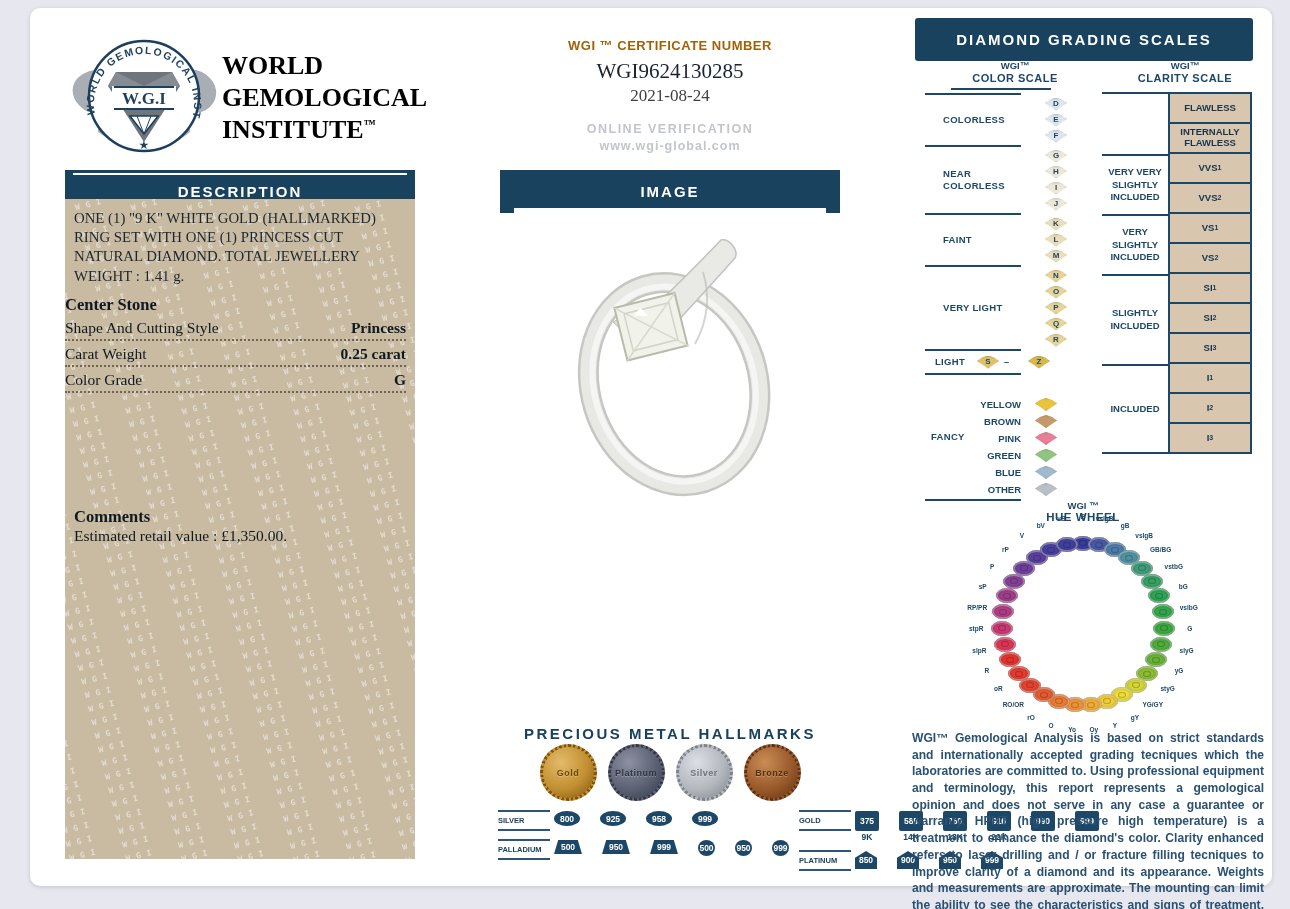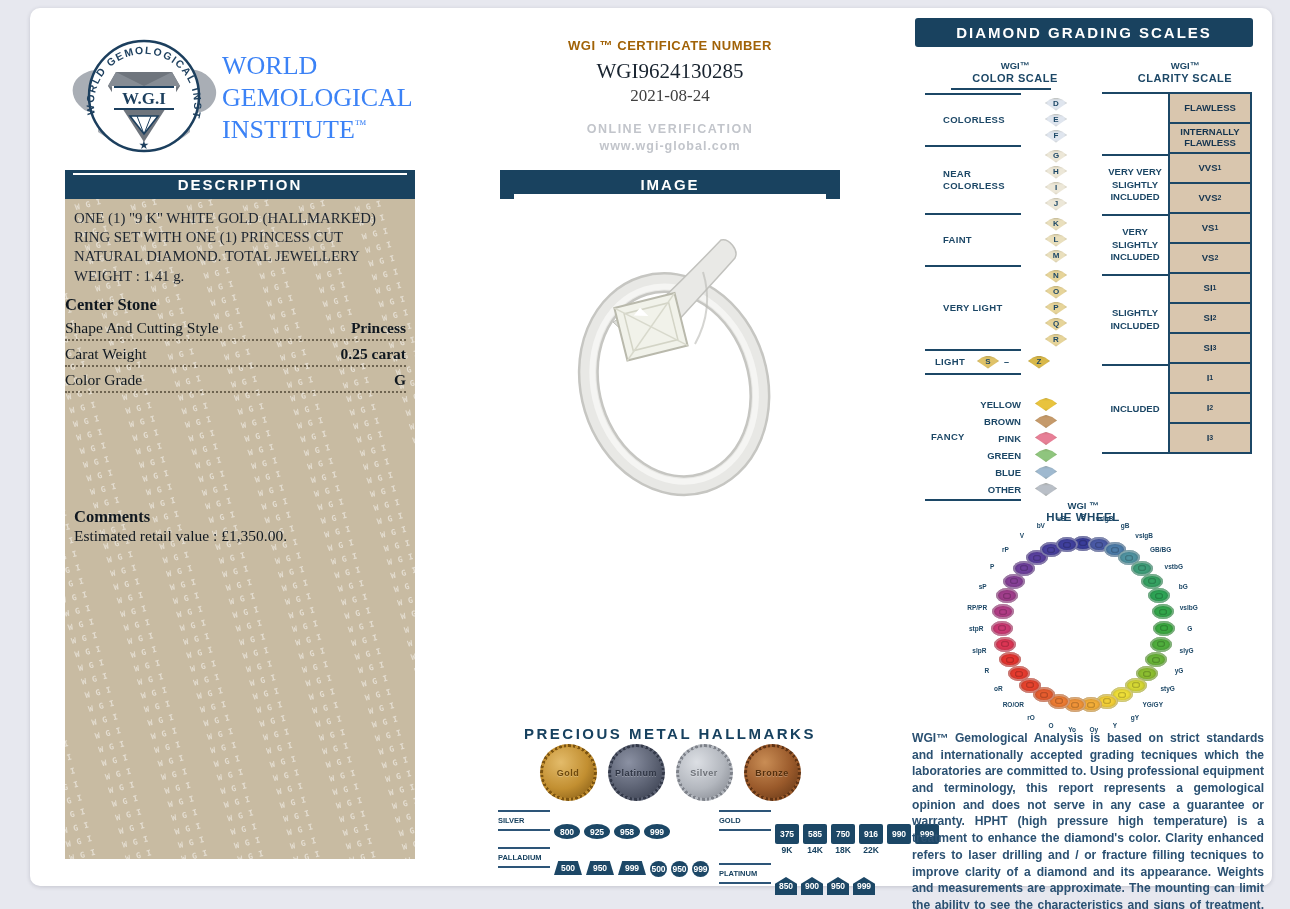--- a/index.html
+++ b/index.html
@@ -2,31 +2,31 @@
 <html><head>
 <meta charset="utf-8">
 <style>
   * { margin:0; padding:0; box-sizing:border-box; }
   html,body { width:1290px; height:909px; background:#e7e8ef; overflow:hidden;
               font-family:"Liberation Sans", sans-serif; }
   .page { position:absolute; left:30px; top:8px; width:1242px; height:878px;
           background:#ffffff; border-radius:10px; box-shadow:0 1px 4px rgba(40,40,60,.18); }
 
   
-  .banner { position:absolute; height:29px; background:#19425f; color:#fff;
+  .banner { position:absolute; height:43px; background:#19425f; color:#fff;
             display:flex; align-items:center; justify-content:center;
             font-weight:bold; font-size:15px; letter-spacing:2px; }
   .banner.desc::before { content:""; position:absolute; left:8px; right:8px; top:3px; height:2px; background:#fff; }
   .banner.img::after  { content:""; position:absolute; left:14px; right:14px; bottom:0; height:5px; background:#fff; }
 
   
   .logo { position:absolute; left:38px; top:20px; width:152px; height:142px; }
   .brand-title { position:absolute; left:192px; top:42px; width:200px;
-                 font-family:"Liberation Serif", serif; font-weight:normal;
-                 font-size:26px; line-height:1.24; color:#3b82f6; }
+                 font-family:"Liberation Serif", serif; font-weight:bold;
+                 font-size:26px; line-height:1.24; color:#000000; }
   .brand-title .tm { font-size:12px; vertical-align:super; }
 
   
   .tan-panel { position:absolute; left:35px; top:191px; width:350px; height:660px;
                background:#c8bba2; overflow:hidden; }
   .watermark { position:absolute; inset:-70px; transform:rotate(-14deg);
                font:bold 8px/14px "DejaVu Sans Mono", monospace; letter-spacing:6px;
                word-spacing:11px; color:rgba(255,255,255,.5); }
   .ds-desc { position:absolute; top:10px; left:9px; right:9px;
              font-family:"Liberation Serif", serif; font-size:14.8px; line-height:1.3;
@@ -60,21 +60,21 @@
                      font-weight:bold; font-size:15px; letter-spacing:2.5px; color:#17415f; }
   .medals { position:absolute; left:470px; top:736px; width:340px; display:flex; justify-content:center; gap:11px; }
   .medal { width:57px; height:57px; border-radius:50%; padding:3px; }
   .medal-inner { width:100%; height:100%; border-radius:50%; display:flex; align-items:center; justify-content:center; }
   .medal-label { font-size:9px; font-weight:bold; letter-spacing:.5px; text-shadow:0 1px 0 rgba(255,255,255,.25); }
   .hm-area { position:absolute; left:468px; top:802px; width:352px; display:flex; gap:10px; }
   .hm-col { flex:1; }
   .hm-row { display:flex; align-items:flex-start; margin-bottom:8px; }
   .hm-label { font-size:7.5px; font-weight:bold; color:#17415f; width:52px; flex:none;
               border-top:2px solid #2d5578; border-bottom:2px solid #2d5578; padding:4px 0; margin-right:4px; }
-  .hm-badges { display:flex; gap:4px; align-items:flex-start; flex-wrap:nowrap; margin-top:14px; }
+  .hm-badges { display:flex; gap:20px; align-items:flex-start; flex-wrap:nowrap; margin-top:1px; }
   .hm-stack { display:flex; flex-direction:column; align-items:center; }
   .hm-badge { background:#1c4766; color:#fff; font-weight:bold; font-size:8.5px;
               display:flex; align-items:center; justify-content:center; }
   .hm-oval   { width:26px; height:15px; border-radius:50%; }
   .hm-rect   { width:24px; height:20px; border-radius:2px; }
   .hm-trap   { width:28px; height:14px; clip-path:polygon(15% 0,85% 0,100% 100%,0 100%); }
   .hm-circle { width:17px; height:16px; border-radius:50%; }
   .hm-house  { width:22px; height:18px; clip-path:polygon(50% 0,100% 38%,100% 100%,0 100%,0 38%); }
   .hm-sub { font-size:8.5px; font-weight:bold; color:#17415f; margin-top:1px; }
 

